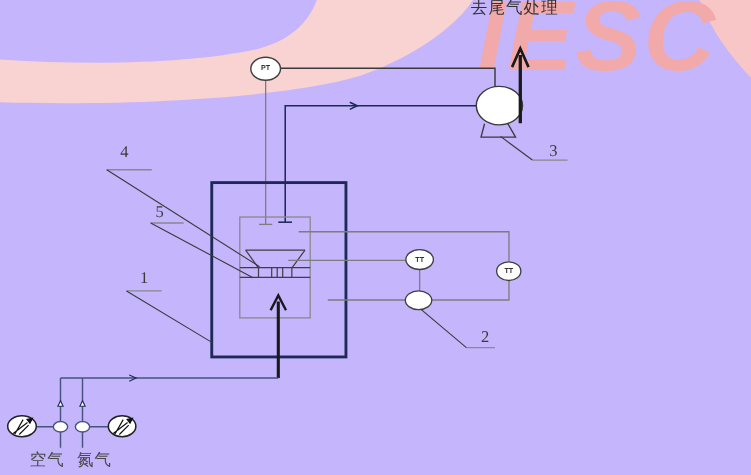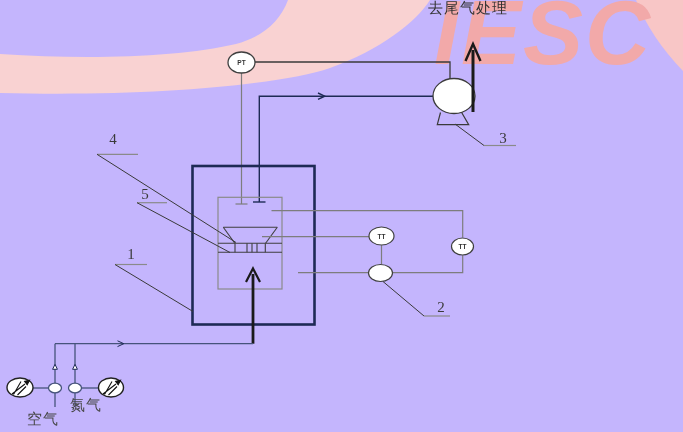--- a/index.html
+++ b/index.html
@@ -156,15 +156,15 @@
   <span class="lbl lbl-inst" style="left:381.5px;top:236.5px;">TT</span>
   <span class="lbl lbl-inst" style="left:462.5px;top:247px;">TT</span>
 
   <span class="lbl lbl-num" style="left:131px;top:254px;">1</span>
   <span class="lbl lbl-num" style="left:441px;top:307px;">2</span>
   <span class="lbl lbl-num" style="left:503px;top:138px;">3</span>
   <span class="lbl lbl-num" style="left:113px;top:139px;">4</span>
   <span class="lbl lbl-num" style="left:145px;top:194px;">5</span>
 
   <span class="lbl lbl-gas" style="left:43px;top:419px;font-family:Liberation Serif, serif;">空气</span>
-  <span class="lbl lbl-gas" style="left:86px;top:405px;text-align:center;">氮气</span>
+  <span class="lbl lbl-gas" style="left:86px;top:419px;text-align:center;">氮气</span>
 
 </div>
 
 </body></html>

